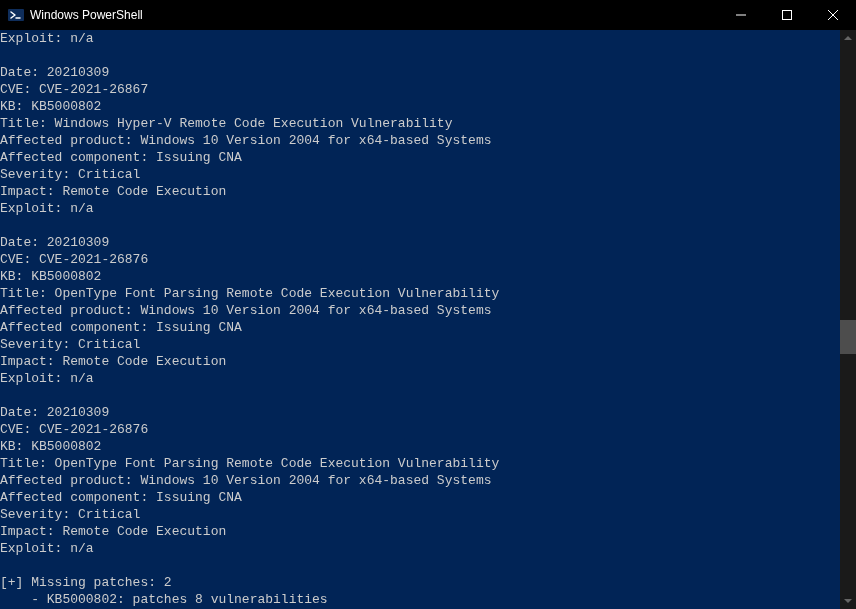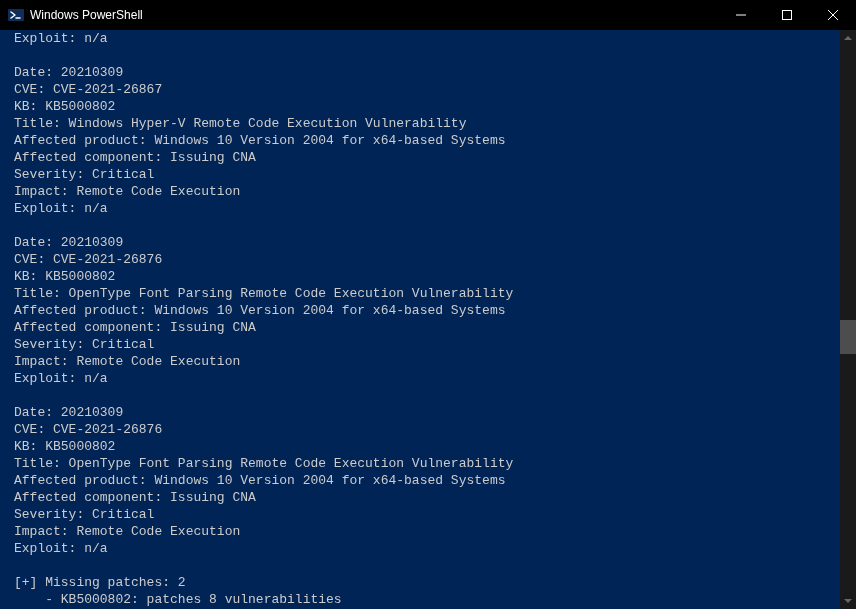--- a/index.html
+++ b/index.html
@@ -44,21 +44,20 @@
     width: 46px;
     height: 100%;
     display: flex;
     align-items: center;
     justify-content: center;
     color: #ffffff;
   }
   .content-wrapper {
     display: flex;
     height: calc(100% - 30px);
-    margin-left: 14px;
   }
   .terminal {
     flex: 1;
     background: #012456;
     padding: 0;
     line-height: 17px;
     white-space: pre;
     overflow: hidden;
   }
   .terminal-line { white-space: pre; }

